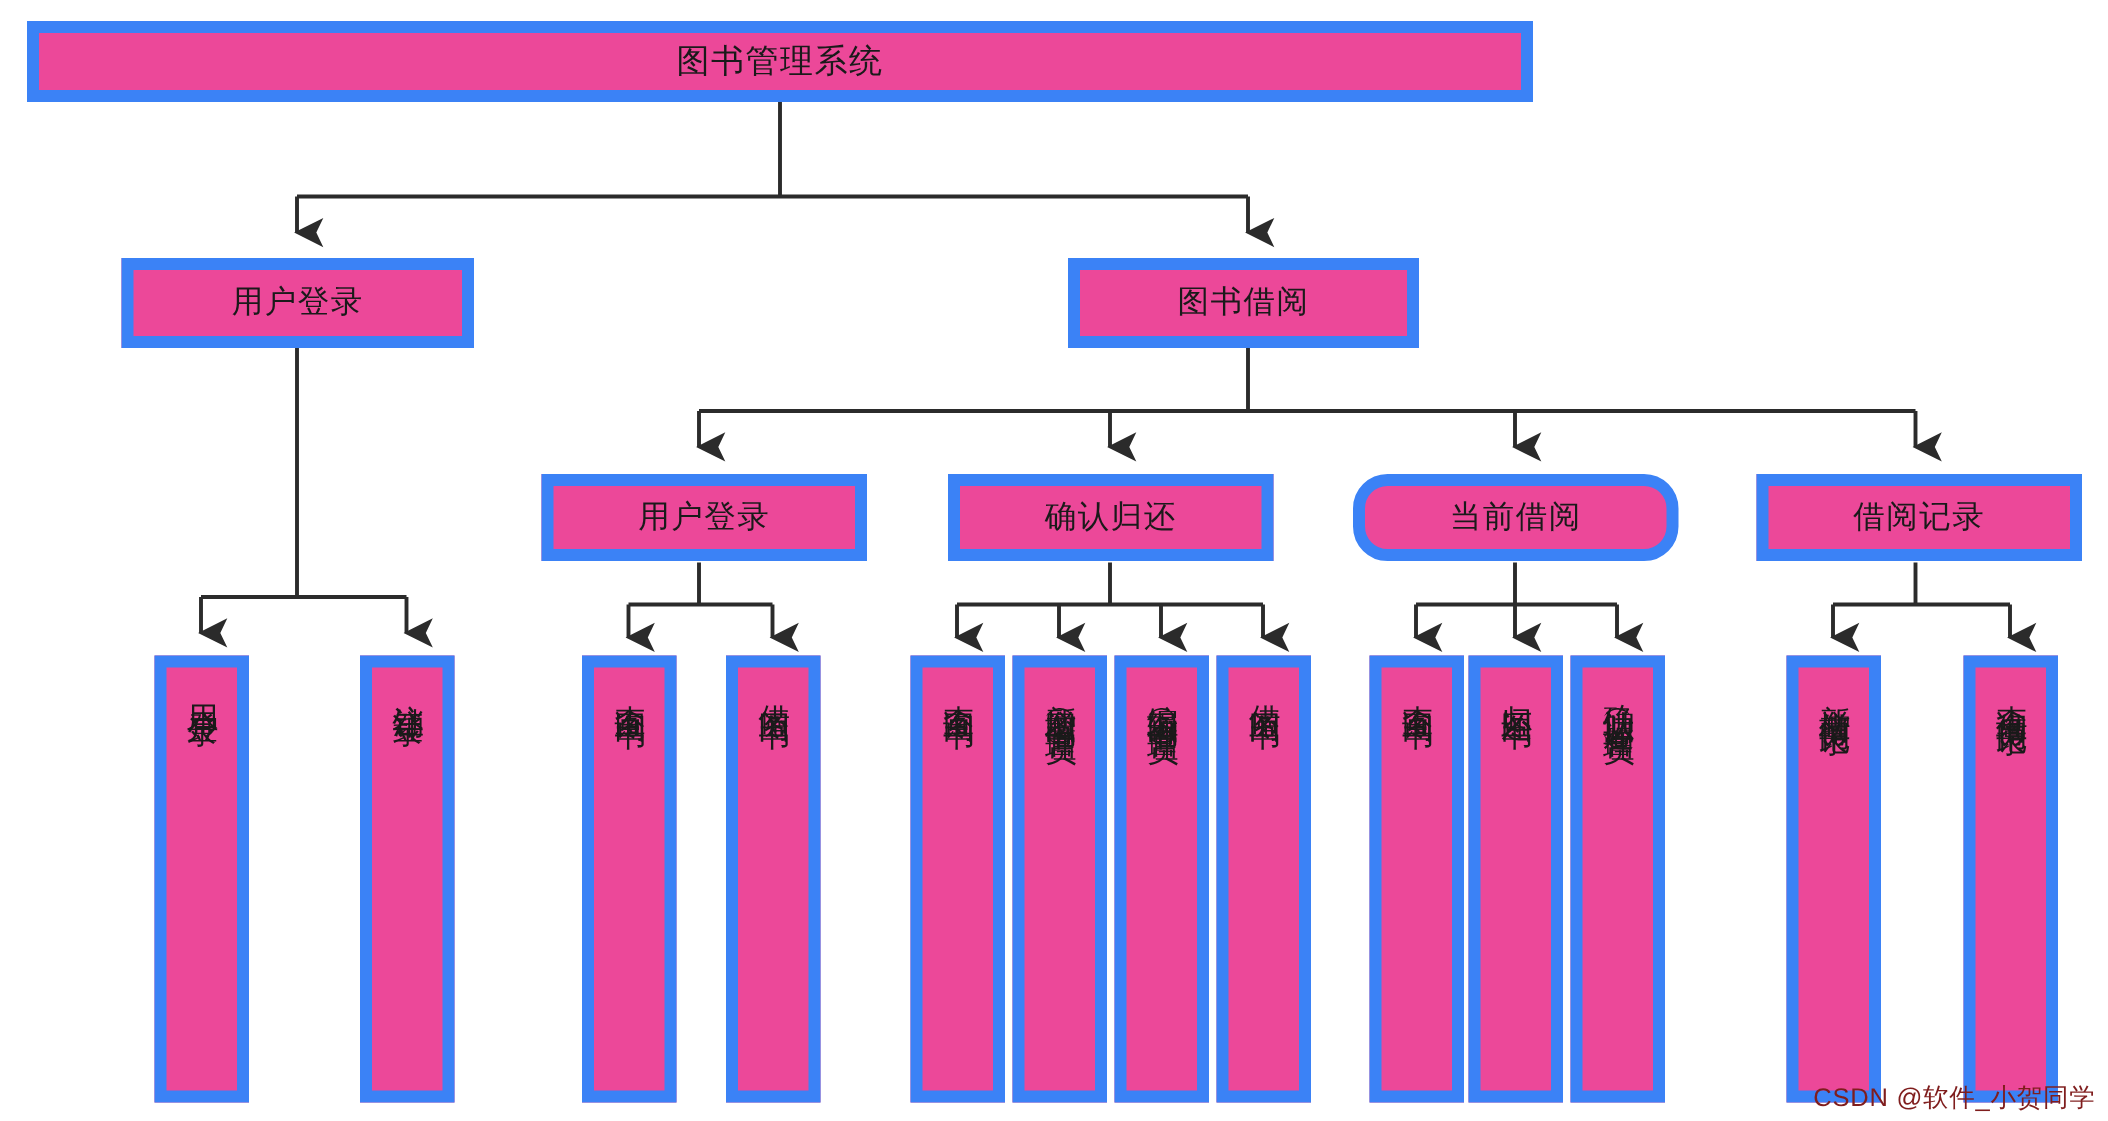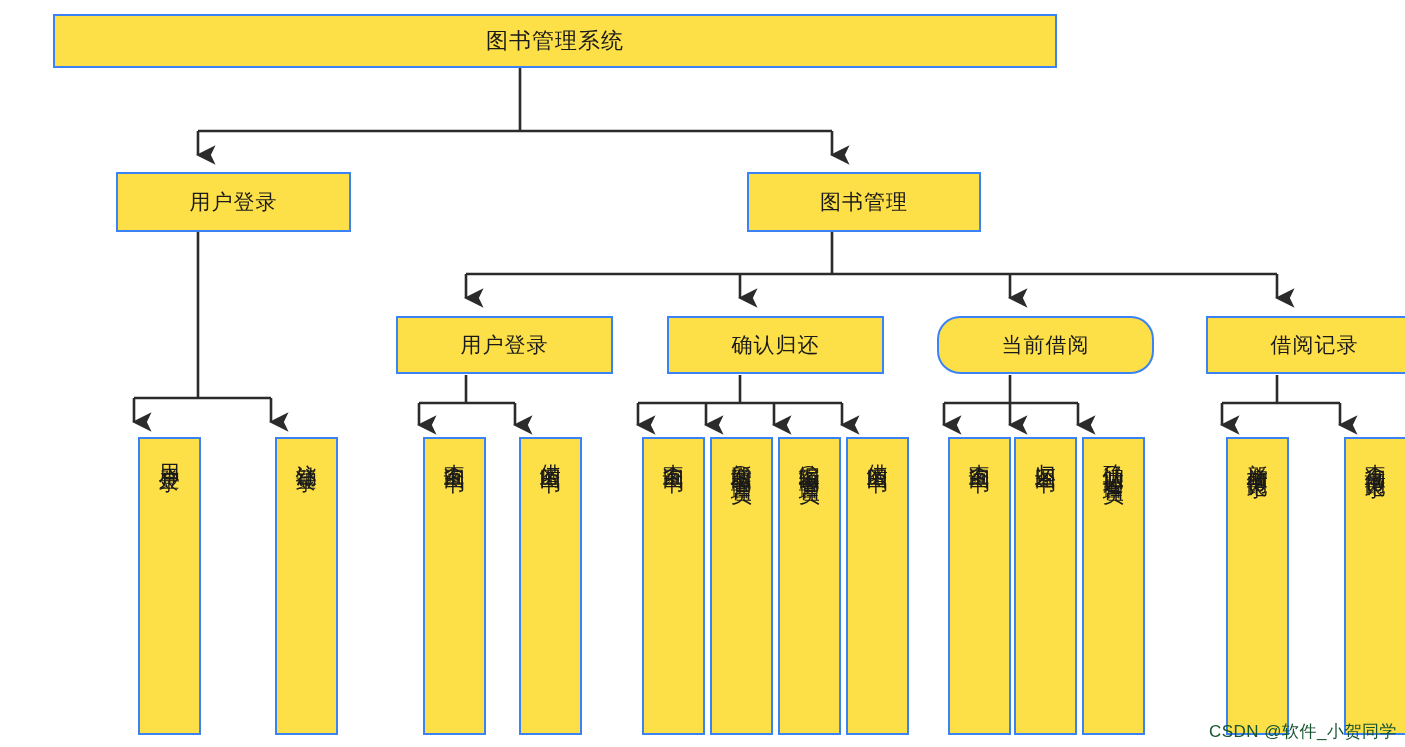--- a/index.html
+++ b/index.html
@@ -22,28 +22,27 @@
     position: absolute;
     left: 0;
     top: 0;
     width: 1405px;
     height: 747px;
     pointer-events: none;
   }
   .node {
     position: absolute;
     box-sizing: border-box;
-    background: #fde047;
-    border: 2px solid #3b82f6;
+    background: #ec4899;
+    border: 8px solid #3b82f6;
     display: flex;
     align-items: center;
     justify-content: center;
     color: #1a1a1a;
     z-index: 2;
-    margin-left: 35px;
   }
   .node .label {
     display: block;
     text-align: center;
     line-height: 1.08;
     white-space: nowrap;
   }
   
   .node.h .label {
     font-size: 21px;
@@ -65,21 +64,21 @@
     font-size: 21px;
     line-height: 1.02;
     letter-spacing: 3px;
     white-space: nowrap;
   }
   .watermark {
     position: absolute;
     right: 8px;
     bottom: 4px;
     font-size: 17px;
-    color: #14532d;
+    color: #7f1d1d;
     letter-spacing: 0.5px;
     z-index: 5;
     white-space: nowrap;
     user-select: none;
   }
 </style>
 </head>
 <body>
 
 <div id="canvas">
@@ -139,21 +138,21 @@
   </svg>
 
   <div class="node root h" style="left:18px; top:14px; width:1004px; height:54px;">
     <span class="label">图书管理系统</span>
   </div>
 
   <div class="node h" style="left:81px; top:172px; width:235px; height:60px;">
     <span class="label">用户登录</span>
   </div>
   <div class="node h" style="left:712px; top:172px; width:234px; height:60px;">
-    <span class="label">图书管理</span>
+    <span class="label">图书借阅</span>
   </div>
 
   <div class="node h" style="left:361px; top:316px; width:217px; height:58px;">
     <span class="label">用户登录</span>
   </div>
   <div class="node h" style="left:632px; top:316px; width:217px; height:58px;">
     <span class="label">确认归还</span>
   </div>
   <div class="node h" style="left:902px; top:316px; width:217px; height:58px;border-radius:23px;">
     <span class="label">当前借阅</span>

